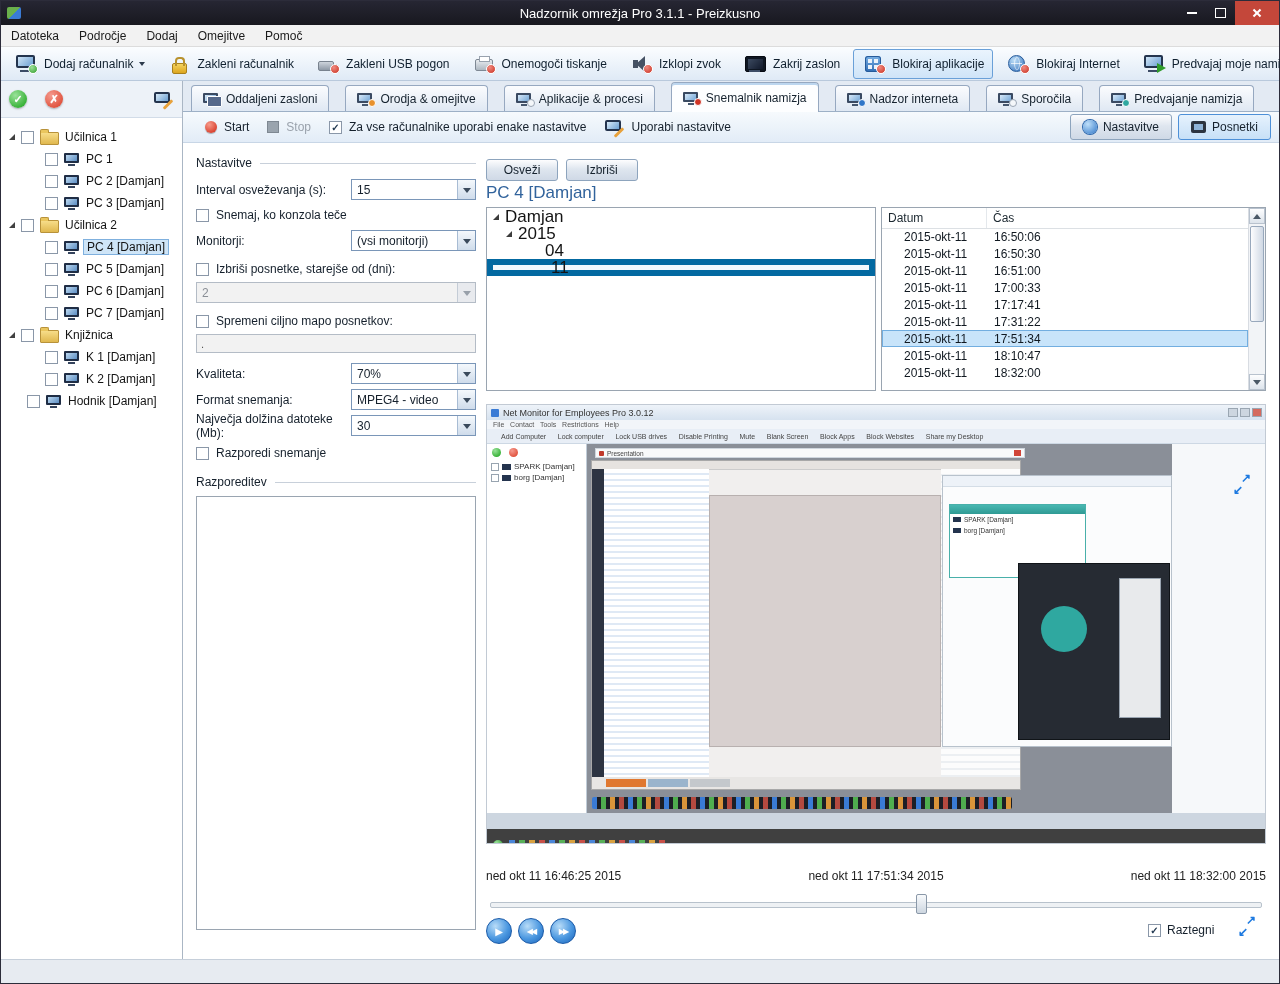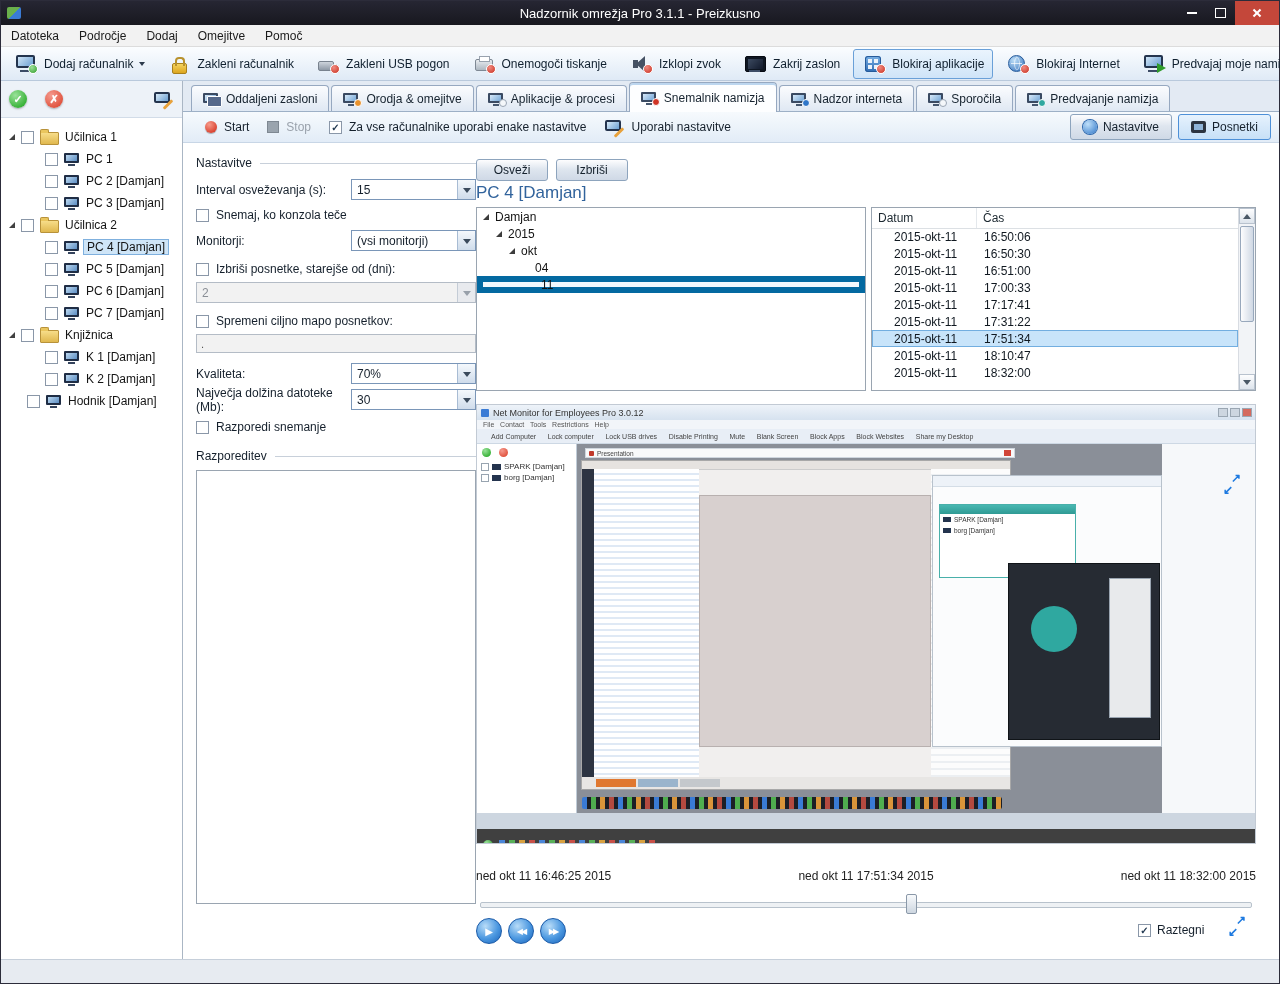--- a/index.html
+++ b/index.html
@@ -80,21 +80,21 @@
   .pcicon{position:relative;width:16px;height:13px;margin-right:6px;flex:none}
   .pcicon::before{content:'';position:absolute;left:0;top:0;width:15px;height:10px;background:#1f2d45;border-radius:1px}
   .pcicon::after{content:'';position:absolute;left:2px;top:2px;width:11px;height:6px;background:linear-gradient(135deg,#bcd8f0,#5e8fc4)}
   .pcicon i{position:absolute;left:4px;bottom:0;width:7px;height:2px;background:#34435c}
   .trow.lvl-pc{padding-left:44px}
   .trow.lvl-root{padding-left:26px}
   .trow.sel .tlbl{background:#cfe5f7;border:1px solid #7fb0de;padding:0 3px;margin-left:-3px}
 
   
   #main{position:absolute;left:182px;top:80px;right:0;bottom:24px;display:flex;flex-direction:column}
-  #tabs{height:30px;background:#e3eaf3;border-bottom:1px solid #9db0c6;display:flex;align-items:flex-end;padding-left:8px;gap:2px}
+  #tabs{height:30px;background:#e3eaf3;border-bottom:1px solid #9db0c6;display:flex;align-items:flex-end;padding-left:8px;gap:16px}
   .tab{display:flex;align-items:center;gap:6px;height:25px;padding:0 11px;font-size:12px;color:#16232f;background:linear-gradient(#fbfcfe,#dfe8f3);border:1px solid #96a8c0;border-bottom:none;border-radius:4px 4px 0 0;white-space:nowrap}
   .tab.active{background:#fdfeff;height:29px;margin-bottom:-1px;box-shadow:inset 0 2px 0 #bcd6ef}
   .tabicon{position:relative;width:17px;height:14px;flex:none}
   .tabicon .tm{position:absolute;left:0;top:1px;width:15px;height:10px;background:#3a4a62;border-radius:1px}
   .tabicon .tm::after{content:'';position:absolute;left:2px;top:2px;right:2px;bottom:2px;background:linear-gradient(135deg,#d6e8f8,#76a8d8)}
   .tabicon .tm2{position:absolute;left:4px;top:4px;width:13px;height:9px;background:#55688a;border:1px solid #fff;border-radius:1px}
   .tabicon .tstand{position:absolute;left:5px;bottom:0;width:6px;height:2px;background:#46576e}
   .tabicon .badge{position:absolute;right:-2px;bottom:-1px;width:8px;height:8px;border-radius:50%;border:1px solid #fff;box-sizing:border-box}
   .badge.orange{background:#e8912c}.badge.red{background:#d03425}.badge.blue{background:#2f76c8}.badge.white{background:#f4f7fa;border-color:#9aa6b4}.badge.teal{background:#2fa8a0}
 
@@ -130,25 +130,25 @@
   .combo.disabled{background:#f2f2f2;border-color:#b4bcc6;color:#8a8f96}
   .combo.disabled .dd{background:#e8eaee;border-left-color:#c4ccd6}
   .combo.disabled .dd::after{border-top-color:#98a0aa}
   .cb-row{display:flex;align-items:center;gap:7px;height:18px}
   .field{height:19px;border:1px solid #b4bcc6;background:#f2f2f2;color:#555;font-size:11px;padding:0 4px;display:flex;align-items:center;box-sizing:border-box}
   .sched-btns{display:flex;gap:8px}
   .sched-btns .btn{width:74px}
   #sched-list{border:1px solid #9aa5b1;background:#fff;margin-top:6px}
 
   
-  #recmain{position:absolute;left:293px;top:0;width:674px;height:100%}
+  #recmain{position:absolute;left:303px;top:0;width:674px;height:100%}
   .btn-sm{position:absolute;width:72px;height:22px}
   #pc-title{position:absolute;left:0;top:40px;font-size:17px;color:#31639c}
   .panel{position:absolute;border:1px solid #9aa5b1;background:#fff;box-sizing:border-box;overflow:hidden}
-  #folderpanel{left:0;top:64px;width:390px;height:184px;font-size:12px;color:#141414}
+  #folderpanel{left:0;top:64px;width:390px;height:184px;font-size:17px;color:#141414}
   .frow{display:flex;align-items:center;height:17px;box-sizing:border-box}
   .fexp{width:0;height:0;border-bottom:6px solid #3c3c3c;border-left:6px solid transparent;margin-right:6px;flex:none}
   .frow.sel{background:#f2f8fd;border:6px solid #0369a1}
   #datetable{left:395px;top:64px;width:385px;height:184px}
   .thead{display:flex;height:20px;border-bottom:1px solid #dcE0e4;font-size:12px;color:#1c2830}
   .th{display:flex;align-items:center;padding:0 6px;border-right:1px solid #e4e8ec;box-sizing:border-box}
   .th.c1{width:105px}
   .th.c2{flex:1}
   .tbody{position:absolute;left:0;top:20px;right:17px;bottom:0}
   .trow2{display:flex;height:17px;align-items:center;font-size:12px;color:#101820}
@@ -576,20 +576,27 @@
           </div>
 
         <div class="s-row" style="margin-top:10px">
           <span class="lbl">Kvaliteta:</span>
           <div class="combo w125">
               <span class="val">70%</span>
               <span class="dd"></span>
             </div>
         </div>
         <div class="s-row" style="margin-top:5px">
+          <span class="lbl">Format snemanja:</span>
+          <div class="combo w125">
+              <span class="val">MPEG4 - video</span>
+              <span class="dd"></span>
+            </div>
+        </div>
+        <div class="s-row" style="margin-top:5px">
           <span class="lbl">Največja dolžina datoteke (Mb):</span>
           <div class="combo w125">
               <span class="val">30</span>
               <span class="dd"></span>
             </div>
         </div>
 
         <div class="cb-row" style="margin-top:8px">
           <span class="cb"></span>
           <span>Razporedi snemanje</span>
@@ -612,24 +619,20 @@
         <div id="pc-title">PC 4 [Damjan]</div>
 
         <div class="panel" id="folderpanel">
           <div class="frow" style="padding-left:6px">
               <span class="fexp"></span>
               <span>Damjan</span>
             </div>
           <div class="frow" style="padding-left:19px">
               <span class="fexp"></span>
               <span>2015</span>
-            </div>
-          <div class="frow" style="padding-left:32px">
-              <span class="fexp"></span>
-              <span>okt</span>
             </div>
           <div class="frow" style="padding-left:58px">
               <span>04</span>
             </div>
           <div class="frow sel" style="padding-left:58px">
               <span>11</span>
             </div>
         </div>
 
         <div class="panel" id="datetable">

